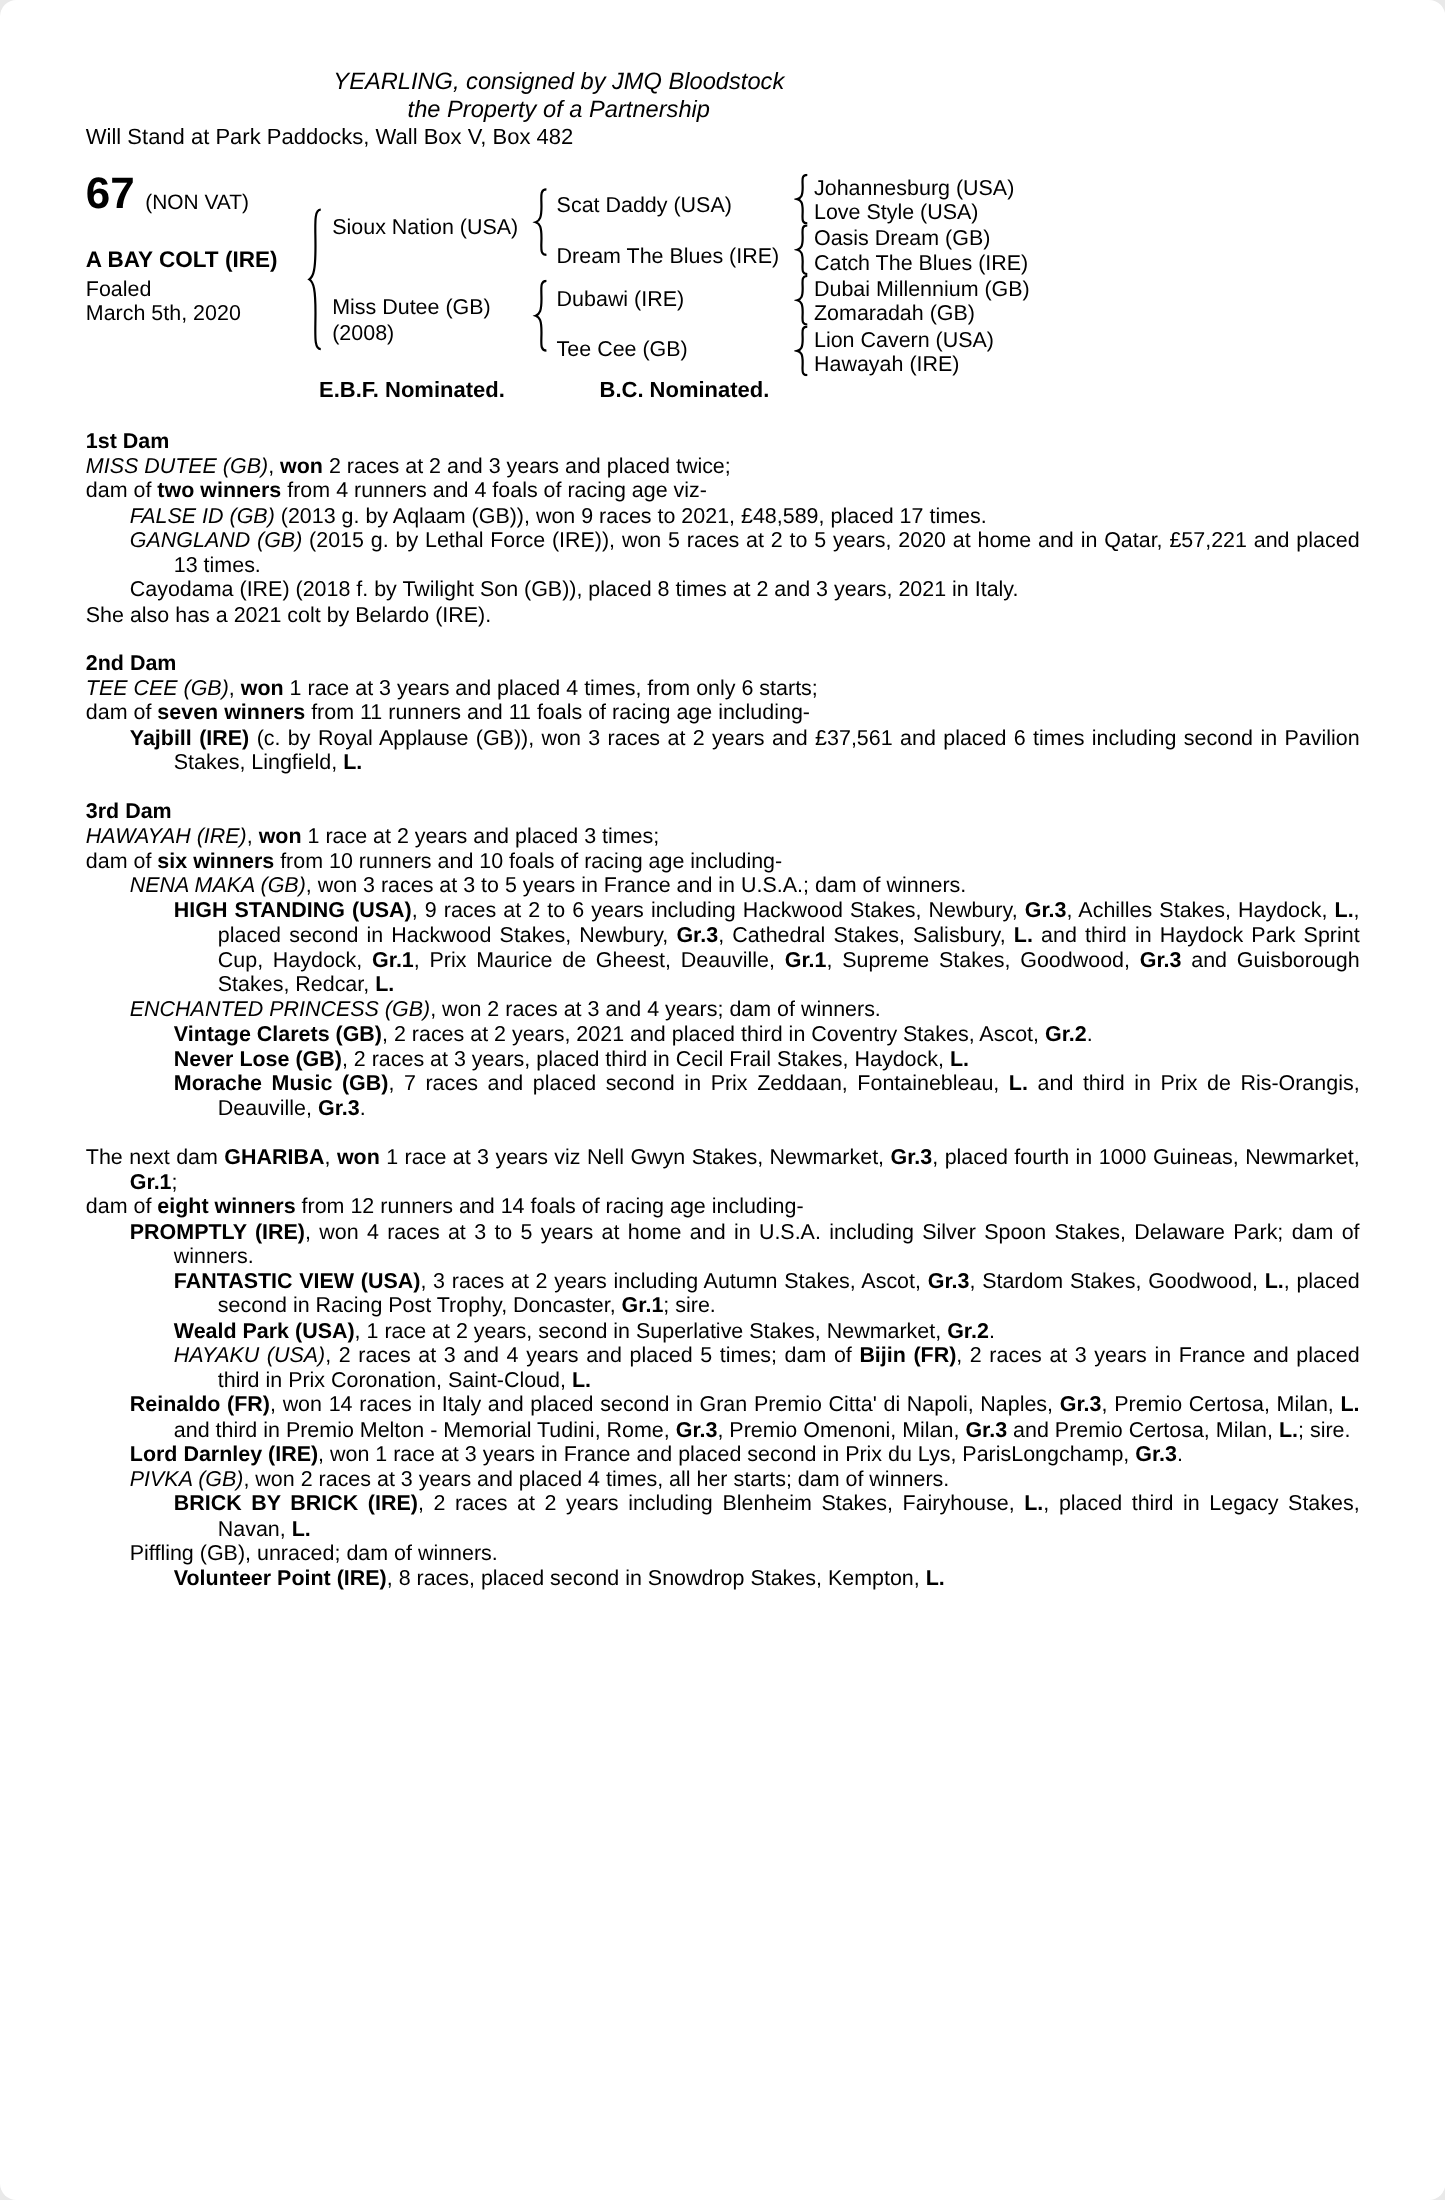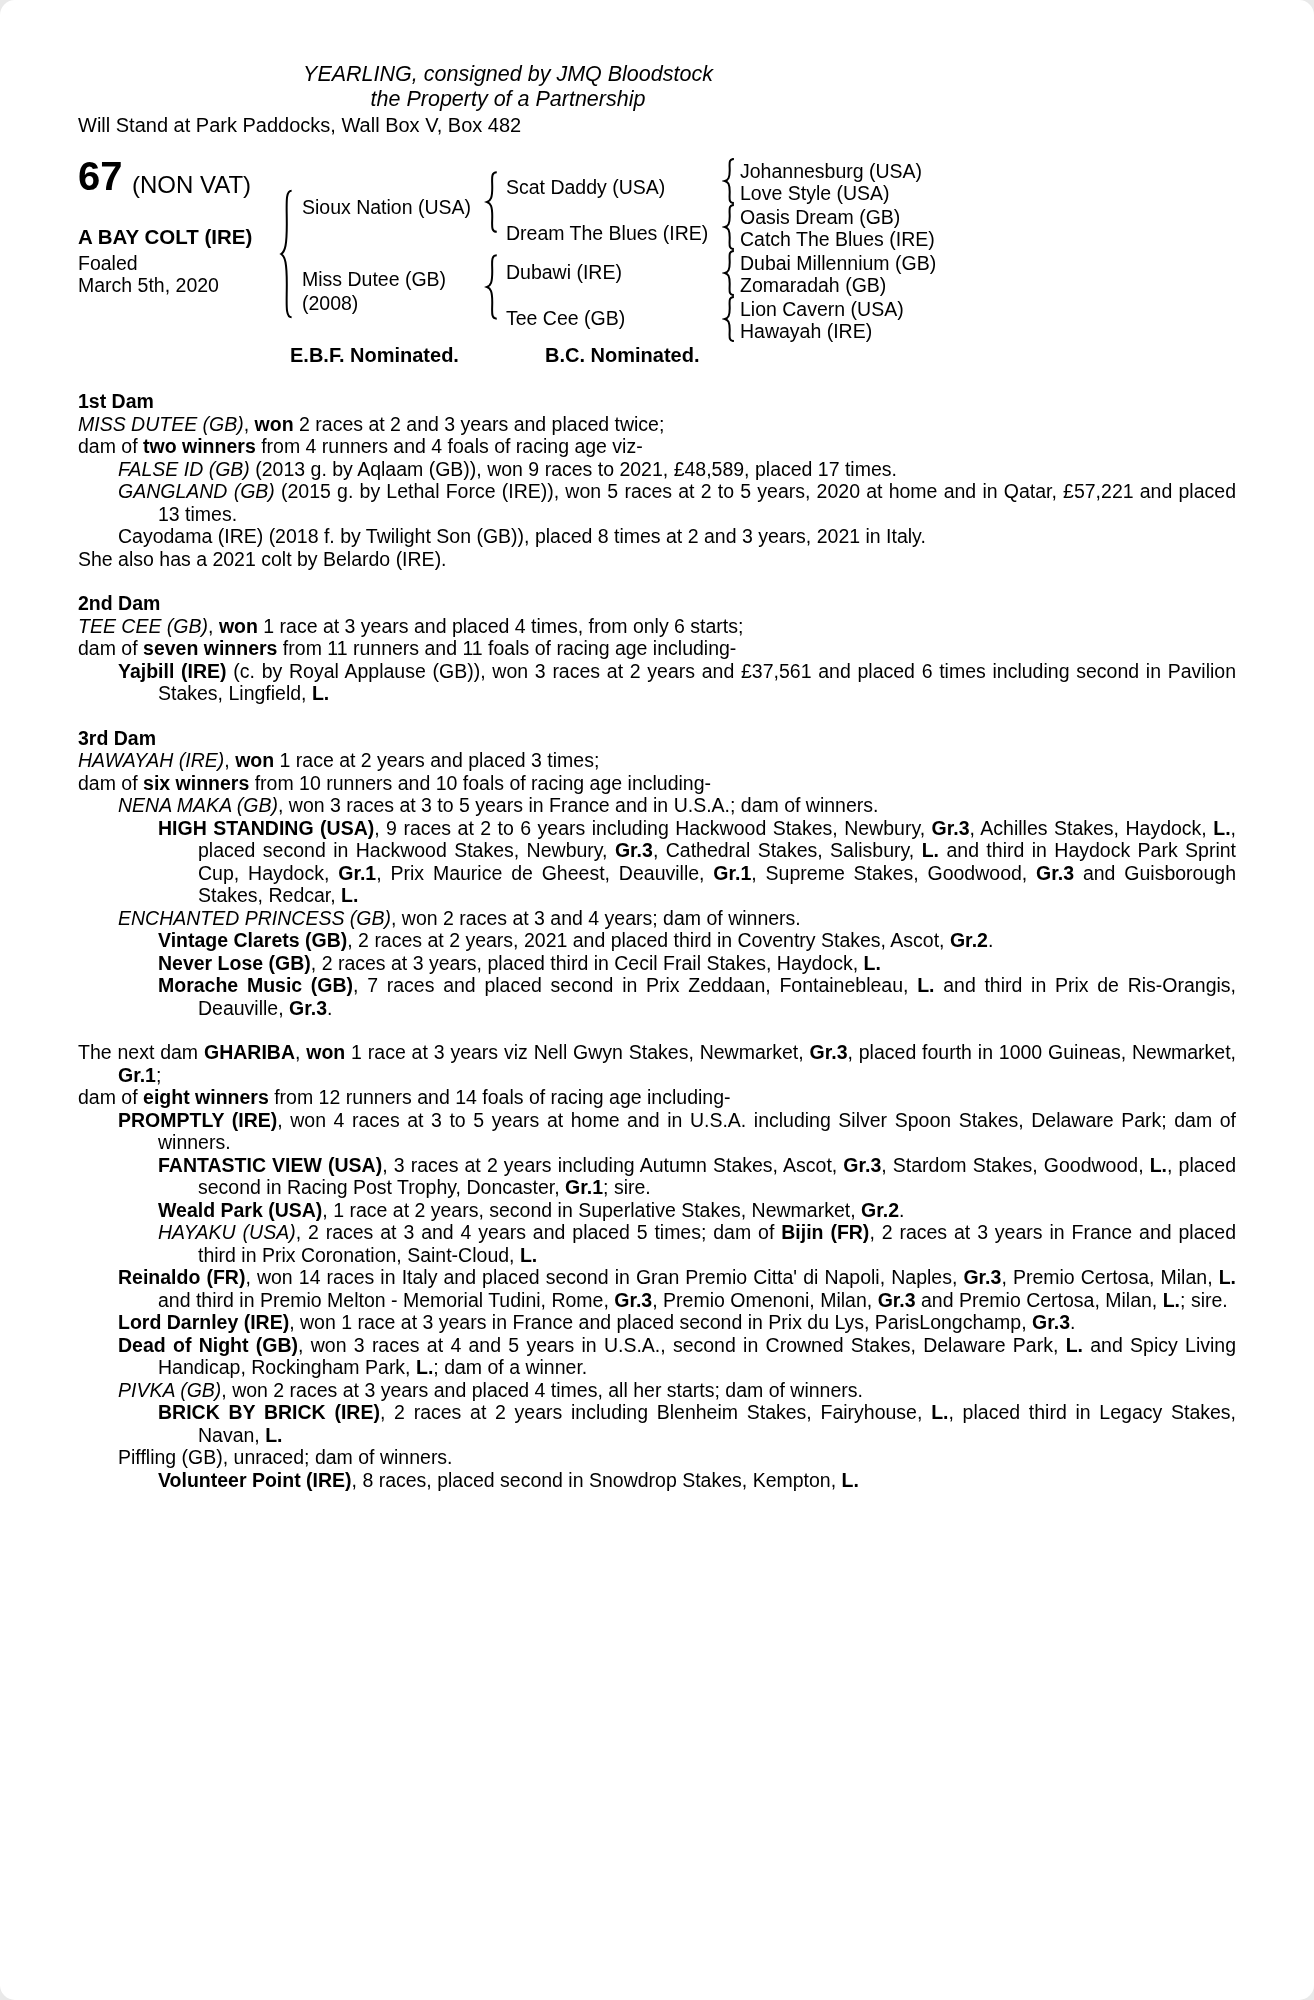--- a/index.html
+++ b/index.html
@@ -9,21 +9,21 @@
   }
   .content{padding:62px 78px 0 78px;}
   .header-center{width:860px;text-align:center;}
   .hdr-line{font-style:italic;font-size:21.5px;line-height:25px;}
   .stand-line{font-weight:normal;font-size:20px;line-height:25px;margin-top:1px;}
 
   
   .ped{position:relative;height:240px;margin-top:8px;font-size:19.5px;line-height:22px;}
   .ped .abs{position:absolute;white-space:nowrap;}
   .lot-number{font-size:40px;font-weight:bold;line-height:1;}
-  .non-vat{font-size:24px;}
+  .non-vat{font-size:19px;}
   .colt-desc{font-weight:bold;font-size:20.5px;}
   .brace{position:absolute;}
   .brace svg{display:block;}
   .nom{font-weight:bold;font-size:20px;}
 
   
   .rich{margin-top:4px;font-size:19.5px;line-height:22.5px;}
   .dam-section + .dam-section{margin-top:22px;}
   .sec-heading{font-weight:bold;}
   p.para{margin:0;text-align:justify;}
@@ -140,21 +140,20 @@
         </section>
         <section class="dam-section">
           <p class="para h0"><span>The next dam </span><span class="b">GHARIBA</span><span>, </span><span class="b">won</span><span> 1 race at 3 years viz Nell Gwyn Stakes, Newmarket, </span><span class="b">Gr.3</span><span>, placed fourth in 1000 Guineas, Newmarket, </span><span class="b">Gr.1</span><span>;</span></p>
           <p class="para h0"><span>dam of </span><span class="b">eight winners</span><span> from 12 runners and 14 foals of racing age including-</span></p>
           <p class="para h1"><span class="b">PROMPTLY (IRE)</span><span>, won 4 races at 3 to 5 years at home and in U.S.A. including Silver Spoon Stakes, Delaware Park; dam of winners.</span></p>
           <p class="para h2"><span class="b">FANTASTIC VIEW (USA)</span><span>, 3 races at 2 years including Autumn Stakes, Ascot, </span><span class="b">Gr.3</span><span>, Stardom Stakes, Goodwood, </span><span class="b">L.</span><span>, placed second in Racing Post Trophy, Doncaster, </span><span class="b">Gr.1</span><span>; sire.</span></p>
           <p class="para h2"><span class="b">Weald Park (USA)</span><span>, 1 race at 2 years, second in Superlative Stakes, Newmarket, </span><span class="b">Gr.2</span><span>.</span></p>
           <p class="para h2"><span class="i">HAYAKU (USA)</span><span>, 2 races at 3 and 4 years and placed 5 times; dam of </span><span class="b">Bijin (FR)</span><span>, 2 races at 3 years in France and placed third in Prix Coronation, Saint-Cloud, </span><span class="b">L.</span></p>
           <p class="para h1"><span class="b">Reinaldo (FR)</span><span>, won 14 races in Italy and placed second in Gran Premio Citta' di Napoli, Naples, </span><span class="b">Gr.3</span><span>, Premio Certosa, Milan, </span><span class="b">L.</span><span> and third in Premio Melton - Memorial Tudini, Rome, </span><span class="b">Gr.3</span><span>, Premio Omenoni, Milan, </span><span class="b">Gr.3</span><span> and Premio Certosa, Milan, </span><span class="b">L.</span><span>; sire.</span></p>
           <p class="para h1"><span class="b">Lord Darnley (IRE)</span><span>, won 1 race at 3 years in France and placed second in Prix du Lys, ParisLongchamp, </span><span class="b">Gr.3</span><span>.</span></p>
-          <p class="para h1"><span class="b">Dead of Night (GB)</span><span>, won 3 races at 4 and 5 years in U.S.A., second in Crowned Stakes, Delaware Park, </span><span class="b">L.</span><span> and Spicy Living Handicap, Rockingham Park, </span><span class="b">L.</span><span>; dam of a winner.</span></p>
           <p class="para h1"><span class="i">PIVKA (GB)</span><span>, won 2 races at 3 years and placed 4 times, all her starts; dam of winners.</span></p>
           <p class="para h2"><span class="b">BRICK BY BRICK (IRE)</span><span>, 2 races at 2 years including Blenheim Stakes, Fairyhouse, </span><span class="b">L.</span><span>, placed third in Legacy Stakes, Navan, </span><span class="b">L.</span></p>
           <p class="para h1"><span>Piffling (GB), unraced; dam of winners.</span></p>
           <p class="para h2"><span class="b">Volunteer Point (IRE)</span><span>, 8 races, placed second in Snowdrop Stakes, Kempton, </span><span class="b">L.</span></p>
         </section>
       </div>
 
   </div>
 </div>
 

